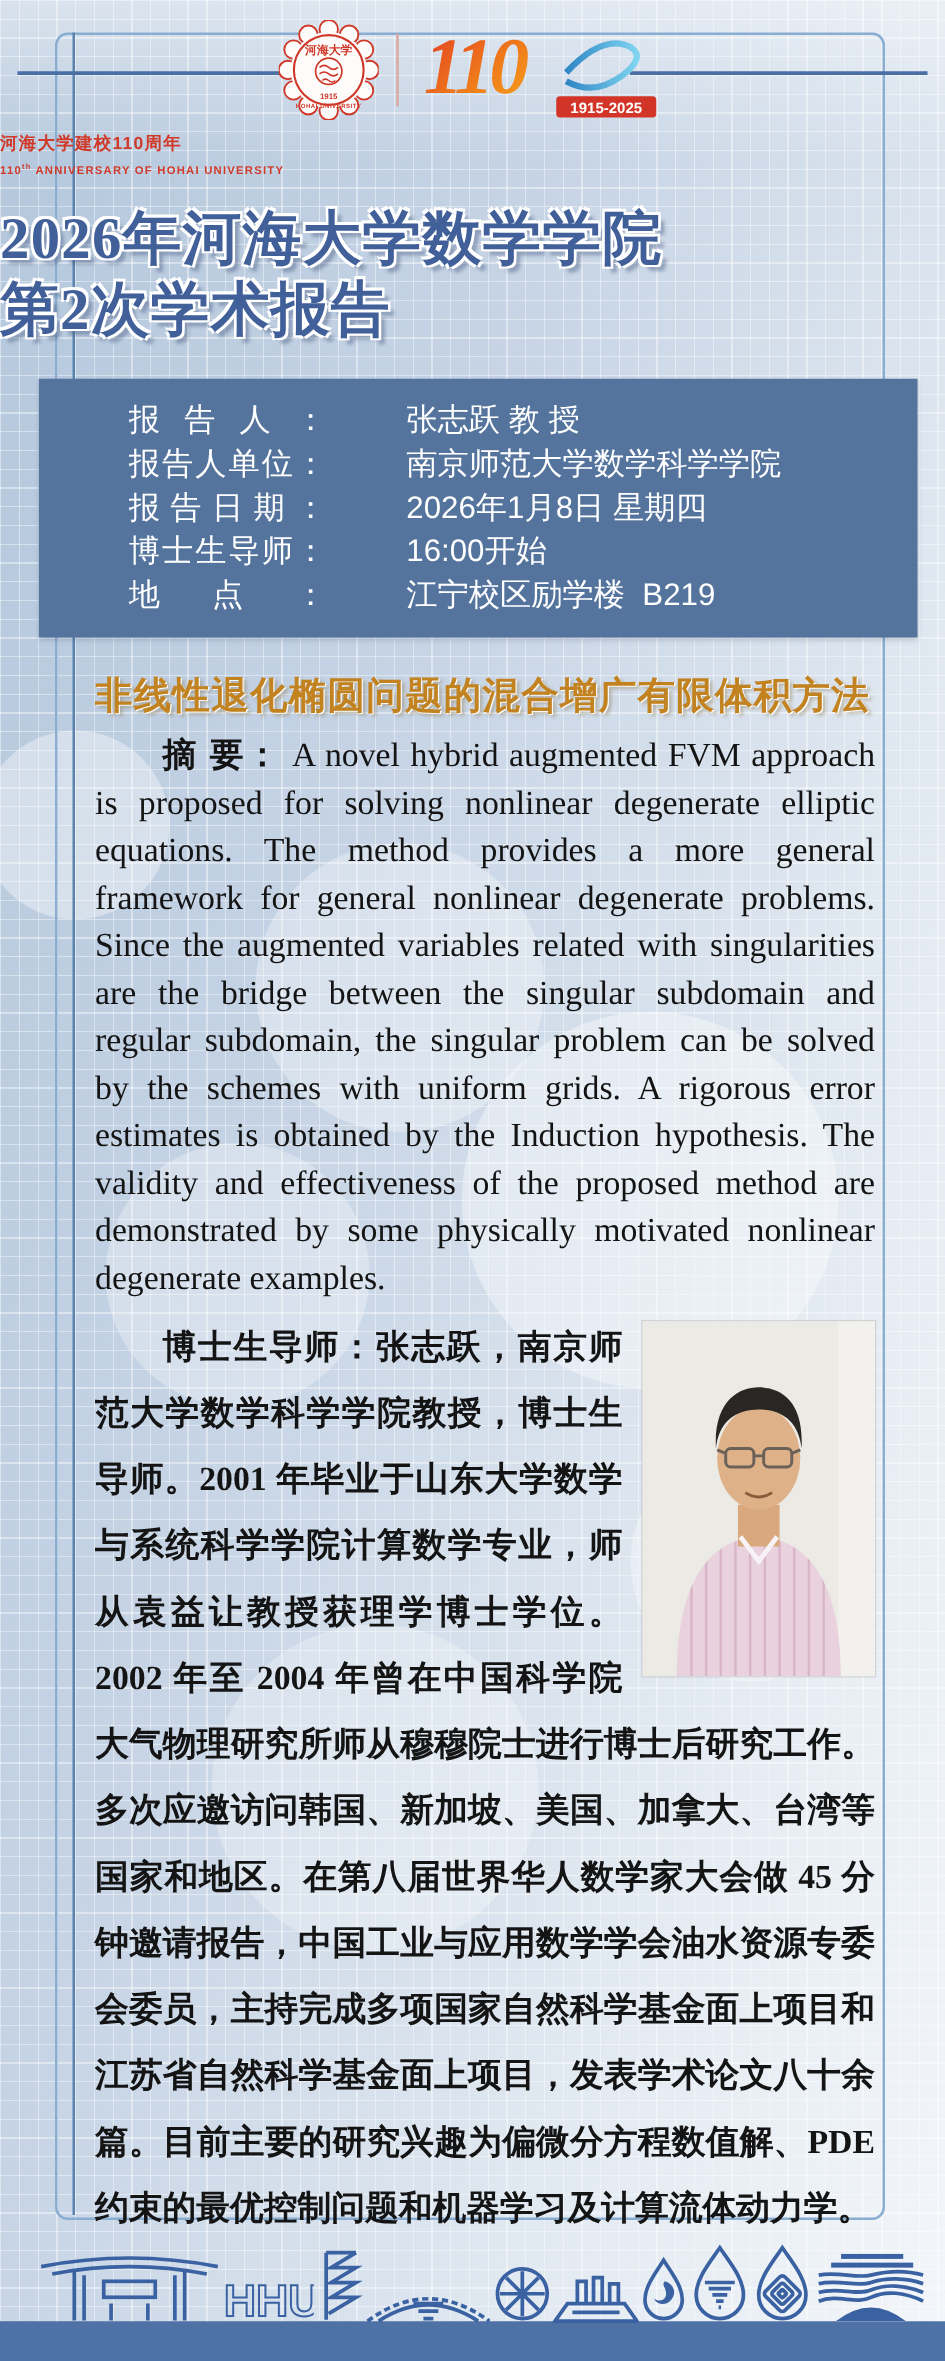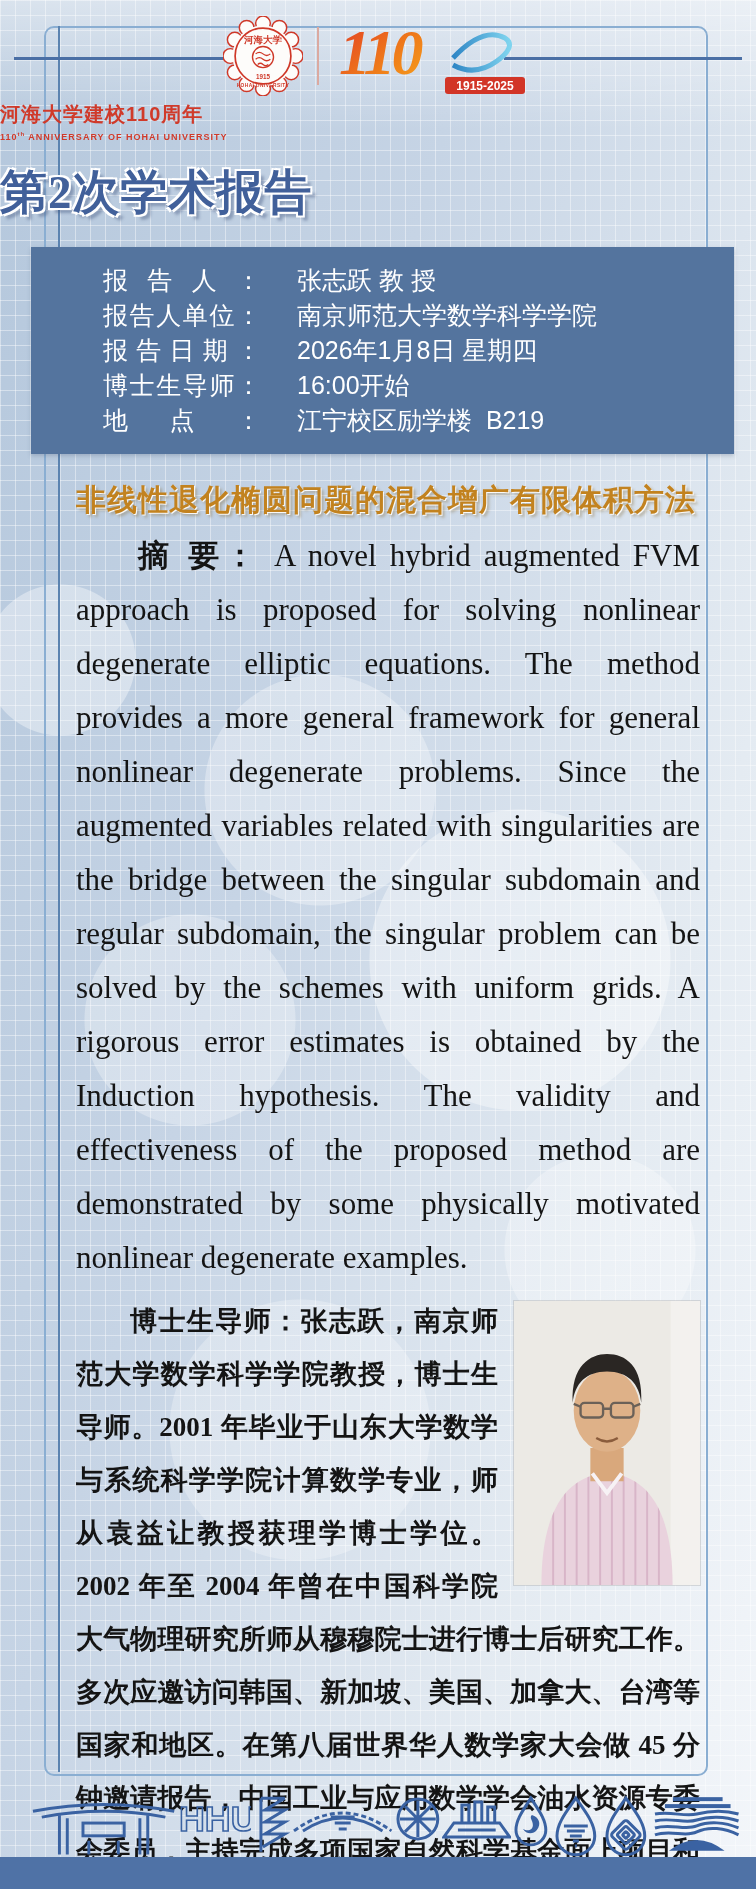--- a/index.html
+++ b/index.html
@@ -22,46 +22,46 @@
   .frame{position:absolute;left:44px;top:26px;width:660px;height:1746px;
     border:2px solid #8aaed2;border-radius:10px;pointer-events:none;}
   .accent-line{position:absolute;left:58px;top:26px;width:2px;height:1746px;background:#5b83b0;}
   .flank-line{position:absolute;top:57px;height:3px;background:#4a6fa5;}
   .flank-left{left:14px;width:238px;}
   .flank-right{right:14px;width:238px;}
 
   .header{position:relative;z-index:2;padding-top:12px;text-align:left;}
   .logo-row{height:88px;display:flex;align-items:center;justify-content:center;gap:14px;}
   .logo-divider{width:2px;height:58px;background:#dba9a0;}
-  .ann-cn{font-size:20px;line-height:28px;font-weight:bold;color:#d03a2a;letter-spacing:1px;}
+  .ann-cn{font-size:14px;line-height:28px;font-weight:bold;color:#d03a2a;letter-spacing:1px;}
   .ann-en{font-size:9px;line-height:13px;font-weight:bold;color:#d03a2a;letter-spacing:1px;}
   .ann-en sup{font-size:6px;}
   .main-title{margin:20px 0 26px 0;font-family:"Liberation Serif","DejaVu Serif",serif;
     font-weight:bold;font-size:47px;line-height:57px;color:#41609a;letter-spacing:1px;
     text-shadow:-2px -2px 0 #fff,2px -2px 0 #fff,-2px 2px 0 #fff,2px 2px 0 #fff,5px 5px 3px rgba(70,90,130,.45);}
 
   .info-box{position:relative;z-index:2;margin:0 22px 0 31px;background:#54749e;
     padding:16px 0 16px 72px;box-shadow:0 2px 4px rgba(60,80,110,.25);}
-  .info-row{display:flex;font-size:25px;line-height:35px;color:#ffffff;}
+  .info-row{display:flex;font-size:25px;line-height:35px;color:#ffffff;gap:28px;}
   .info-label{display:inline-block;width:158px;text-align:justify;text-align-last:justify;}
   .info-value{margin-left:36px;white-space:pre;}
 
   .panel{position:relative;z-index:1;margin:0 56px 0 76px;}
   .talk-title{padding-top:26px;text-align:left;font-size:30px;font-weight:bold;color:#c2821f;
     letter-spacing:1px;text-shadow:1px 1px 0 rgba(255,255,255,.9),3px 3px 3px rgba(120,90,30,.35);}
   .abstract{margin:8px 0 0 0;font-family:"Liberation Serif","DejaVu Serif",serif;
-    font-size:31px;line-height:54px;color:#141414;text-align:justify;text-indent:2em;}
+    font-size:27px;line-height:38px;color:#141414;text-align:justify;text-indent:2em;}
   .para-label{font-family:"Liberation Sans","DejaVu Sans",sans-serif;font-weight:bold;}
   .bio{margin-top:10px;font-family:"Liberation Serif","DejaVu Serif",serif;font-weight:bold;
     font-size:27px;line-height:53px;color:#141414;text-align:justify;text-indent:2em;}
   .speaker-photo{float:right;width:186px;height:284px;margin:6px 0 10px 16px;background:#ece9e4;
     box-shadow:0 0 0 1px rgba(160,160,160,.35);}
 
   .footer-icons{position:absolute;left:16px;right:0;bottom:30px;z-index:2;display:flex;
-    align-items:flex-start;justify-content:space-between;padding:0 14px;}
+    align-items:flex-end;justify-content:space-between;padding:0 14px;}
   .footer-icons svg{display:block;}
   .band{position:absolute;left:0;right:0;bottom:0;height:32px;background:#4f72a6;z-index:1;}
 
   .ic{stroke:#3a62a2;stroke-width:3;fill:none;}
   .icf{fill:#3a62a2;stroke:none;}
 </style>
 </head>
 <body>
 
 <div class="page">
@@ -112,20 +112,21 @@
         </defs>
         <text x="6" y="60" font-family="Liberation Serif,serif" font-style="italic" font-weight="bold" font-size="64" letter-spacing="-4" fill="url(#g110)">110</text>
         <path d="M120,44 q30,-32 52,-20 q12,8 -8,23 q-22,16 -44,4" stroke="url(#gblue)" stroke-width="5" fill="none"></path>
         <rect x="112" y="63" width="80" height="17" rx="3" fill="#d23527"></rect>
         <text x="152" y="76" text-anchor="middle" font-size="12" font-weight="bold" fill="#ffffff">1915-2025</text>
       </svg>
     </div>
     <div class="ann-cn">河海大学建校110周年</div>
     <div class="ann-en"><span>110</span><sup>th</sup><span> ANNIVERSARY OF HOHAI UNIVERSITY</span></div>
     <div class="main-title">
+      <div>2026年河海大学数学学院</div>
       <div>第2次学术报告</div>
     </div>
   </div>
 
   <div class="info-box">
     <div class="info-row">
       <span class="info-label">报告人：</span>
       <span class="info-value">张志跃 教 授</span>
     </div>
     <div class="info-row">

